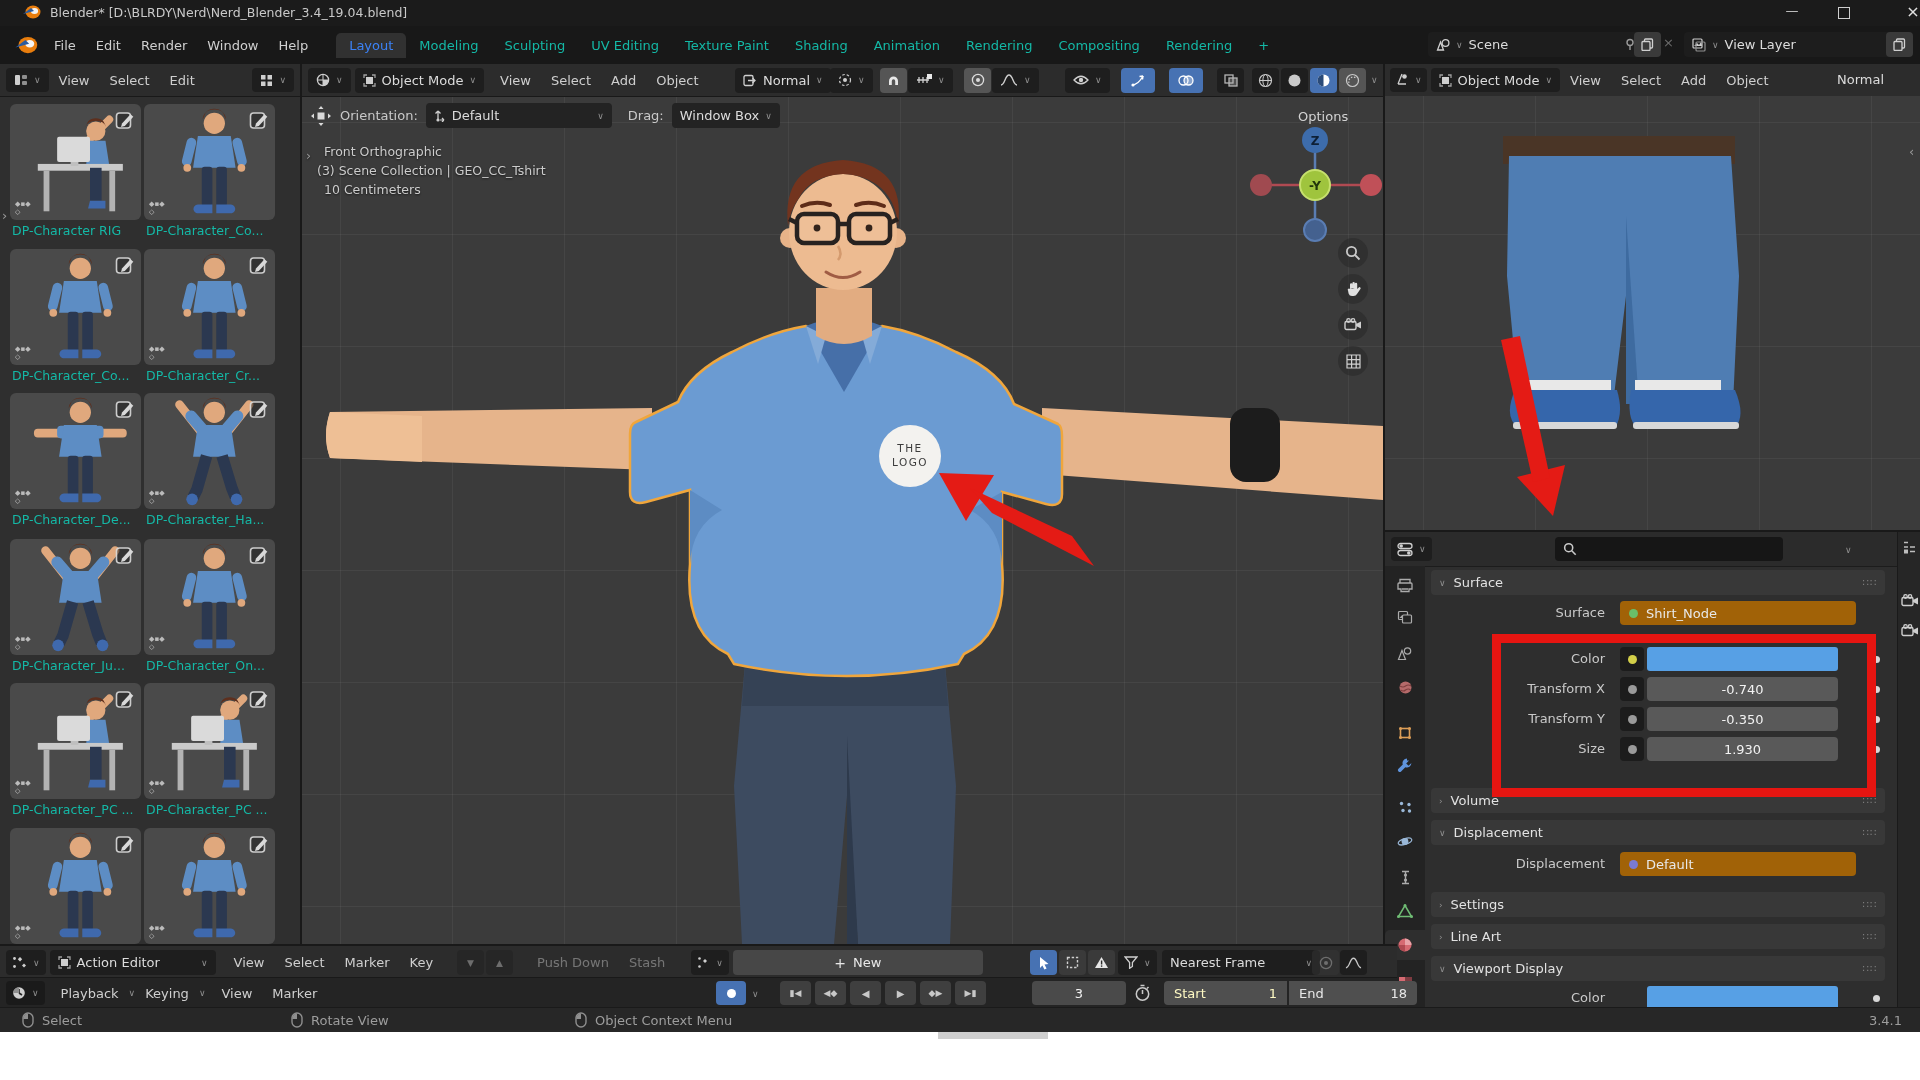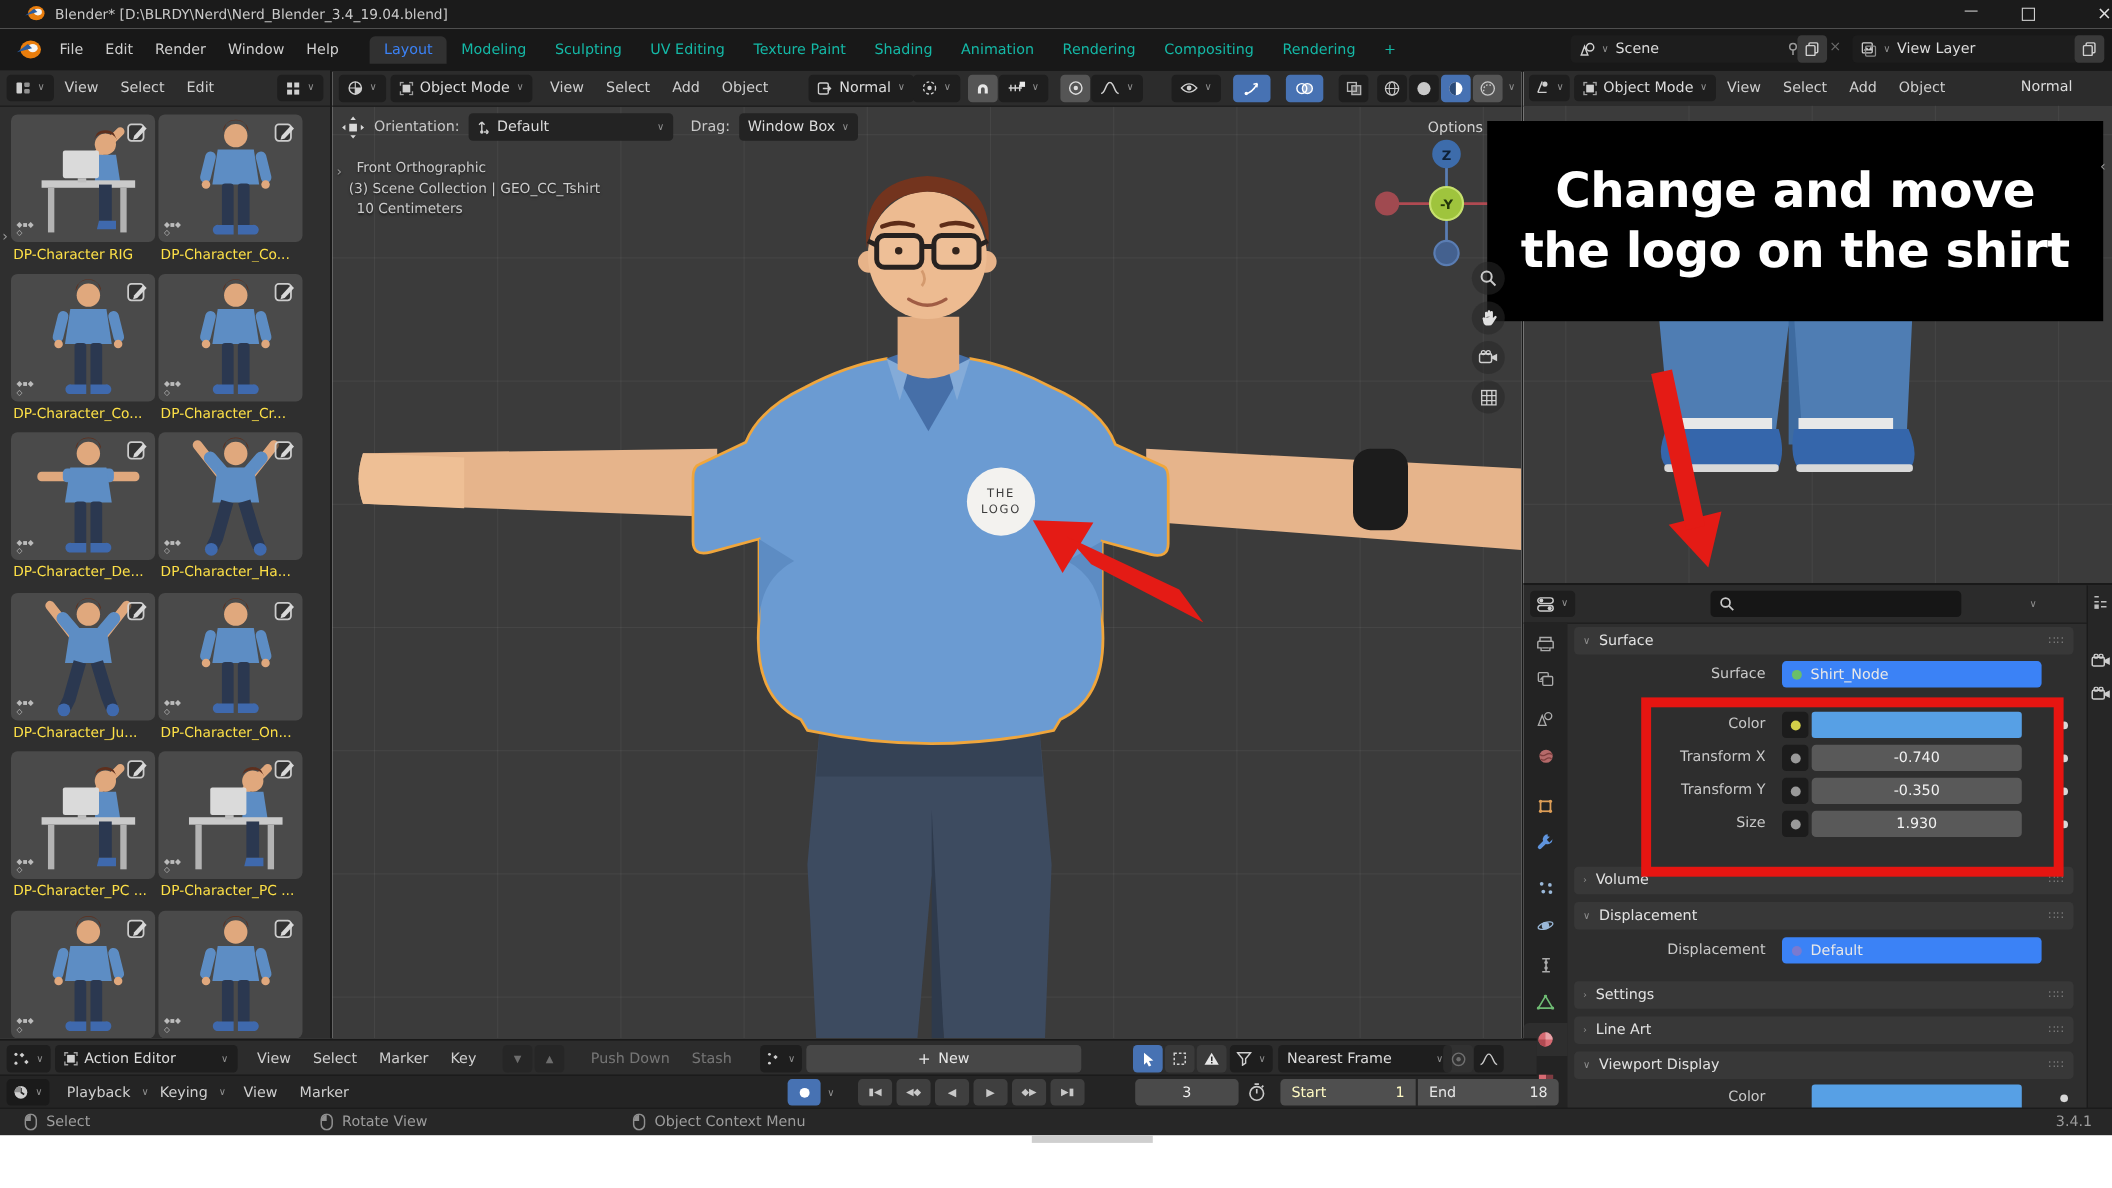--- a/index.html
+++ b/index.html
@@ -21,29 +21,29 @@
   .tab.active{background:#313131;color:#3b82f6}
   .ehdr{background:#2c2c2c;border-bottom:1px solid #191919}
   .vpgrid{background-color:#3b3b3b;
      background-image:linear-gradient(rgba(255,255,255,.05) 1px,transparent 1px),
                       linear-gradient(90deg,rgba(255,255,255,.05) 1px,transparent 1px);
      background-size:112px 112px;background-position:38px 26px}
   .sechdr{position:absolute;left:6px;height:25px;background:#383838;border-radius:4px;
      display:flex;align-items:center;padding:0 8px;gap:8px;color:#e2e2e2}
   .grip{margin-left:auto;color:#808080;font-size:10px;letter-spacing:1px}
   .plabel{position:absolute;width:172px;text-align:right;color:#c9c9c9}
-  .pfield{position:absolute;height:24px;background:#3b82f6;border-radius:4px;display:flex;
+  .pfield{position:absolute;height:24px;background:#a16207;border-radius:4px;display:flex;
      align-items:center;padding:0 9px;gap:8px;color:#e8e8e8}
   .pslider{position:absolute;height:24px;background:#595959;border-radius:4px;display:flex;
      align-items:center;justify-content:center;color:#f2f2f2}
   .dotbtn{position:absolute;width:24px;height:24px;background:#1c1c1c;border-radius:4px;
      display:flex;align-items:center;justify-content:center}
   .adot{position:absolute;width:7px;height:7px;border-radius:50%;background:#d8d8d8}
   .cell{position:absolute;width:131px;height:116px;background:#4a4a4a;border-radius:6px;overflow:hidden}
-  .clabel{position:absolute;width:140px;color:#fde047;font-size:12.5px;white-space:nowrap;overflow:hidden}
+  .clabel{position:absolute;width:140px;color:#14b8a6;font-size:12.5px;white-space:nowrap;overflow:hidden}
   .editic{position:absolute;top:5px;right:5px;opacity:.92}
   .badges{position:absolute;left:5px;bottom:4px;color:#cfcfcf;font-size:7px;line-height:8px;opacity:.85}
   .navic{position:absolute;width:30px;height:30px;border-radius:50%;background:rgba(40,40,40,.55);
      display:flex;align-items:center;justify-content:center;z-index:65}
   .statitem{position:absolute;display:flex;align-items:center;gap:8px;color:#9d9d9d}
   .winbox{width:10px;height:10px;border:1.5px solid #cfcfcf;display:inline-block}
   .ptab{position:absolute;left:0;width:40px;height:30px;display:flex;align-items:center;justify-content:center}
   .ptab.active{background:#2e2e2e;border-radius:5px 0 0 5px}
   svg{display:block}
 </style>
@@ -627,24 +627,20 @@
       <rect x="248" y="326" width="106" height="7" rx="3" fill="#d8d8d8"></rect>
       <g fill="#e41b15">
         <polygon points="168,420 180,369 132,381"></polygon>
         <polygon points="116,244 135,240 165,382 148,386"></polygon>
       </g>
     </svg>
     <span class="px" style="left:524px;top:48px;color:#9a9a9a;z-index:65">‹</span>
   </div>
 </div>
 
-<div class="px" style="left:1352px;top:110px;width:560px;height:182px;background:#000;z-index:60;display:flex;flex-direction:column;align-items:center;justify-content:center;gap:4px">
-  <span style="color:#fff;font-size:44px;font-weight:800;letter-spacing:-0.5px">Change and move</span>
-  <span style="color:#fff;font-size:44px;font-weight:800;letter-spacing:-0.5px">the logo on the shirt</span>
-</div>
 
 <div class="px" style="left:1385px;top:530px;width:535px;height:477px;background:#2e2e2e;border-top:2px solid #191919;overflow:hidden">
 
   <div class="row" style="height:34px;background:#2b2b2b;border-bottom:1px solid #1c1c1c;padding:0 6px">
     <div class="pill" style="height:24px;padding:0 6px">
       <svg width="16" height="15" viewBox="0 0 16 15">
         <rect x="1" y="1.5" width="14" height="5" rx="2.5" fill="none" stroke="#cfcfcf" stroke-width="1.3"></rect>
         <circle cx="4.2" cy="4" r="1.8" fill="#cfcfcf"></circle>
         <rect x="1" y="8.5" width="14" height="5" rx="2.5" fill="none" stroke="#cfcfcf" stroke-width="1.3"></rect>
         <circle cx="11.8" cy="11" r="1.8" fill="#cfcfcf"></circle>

